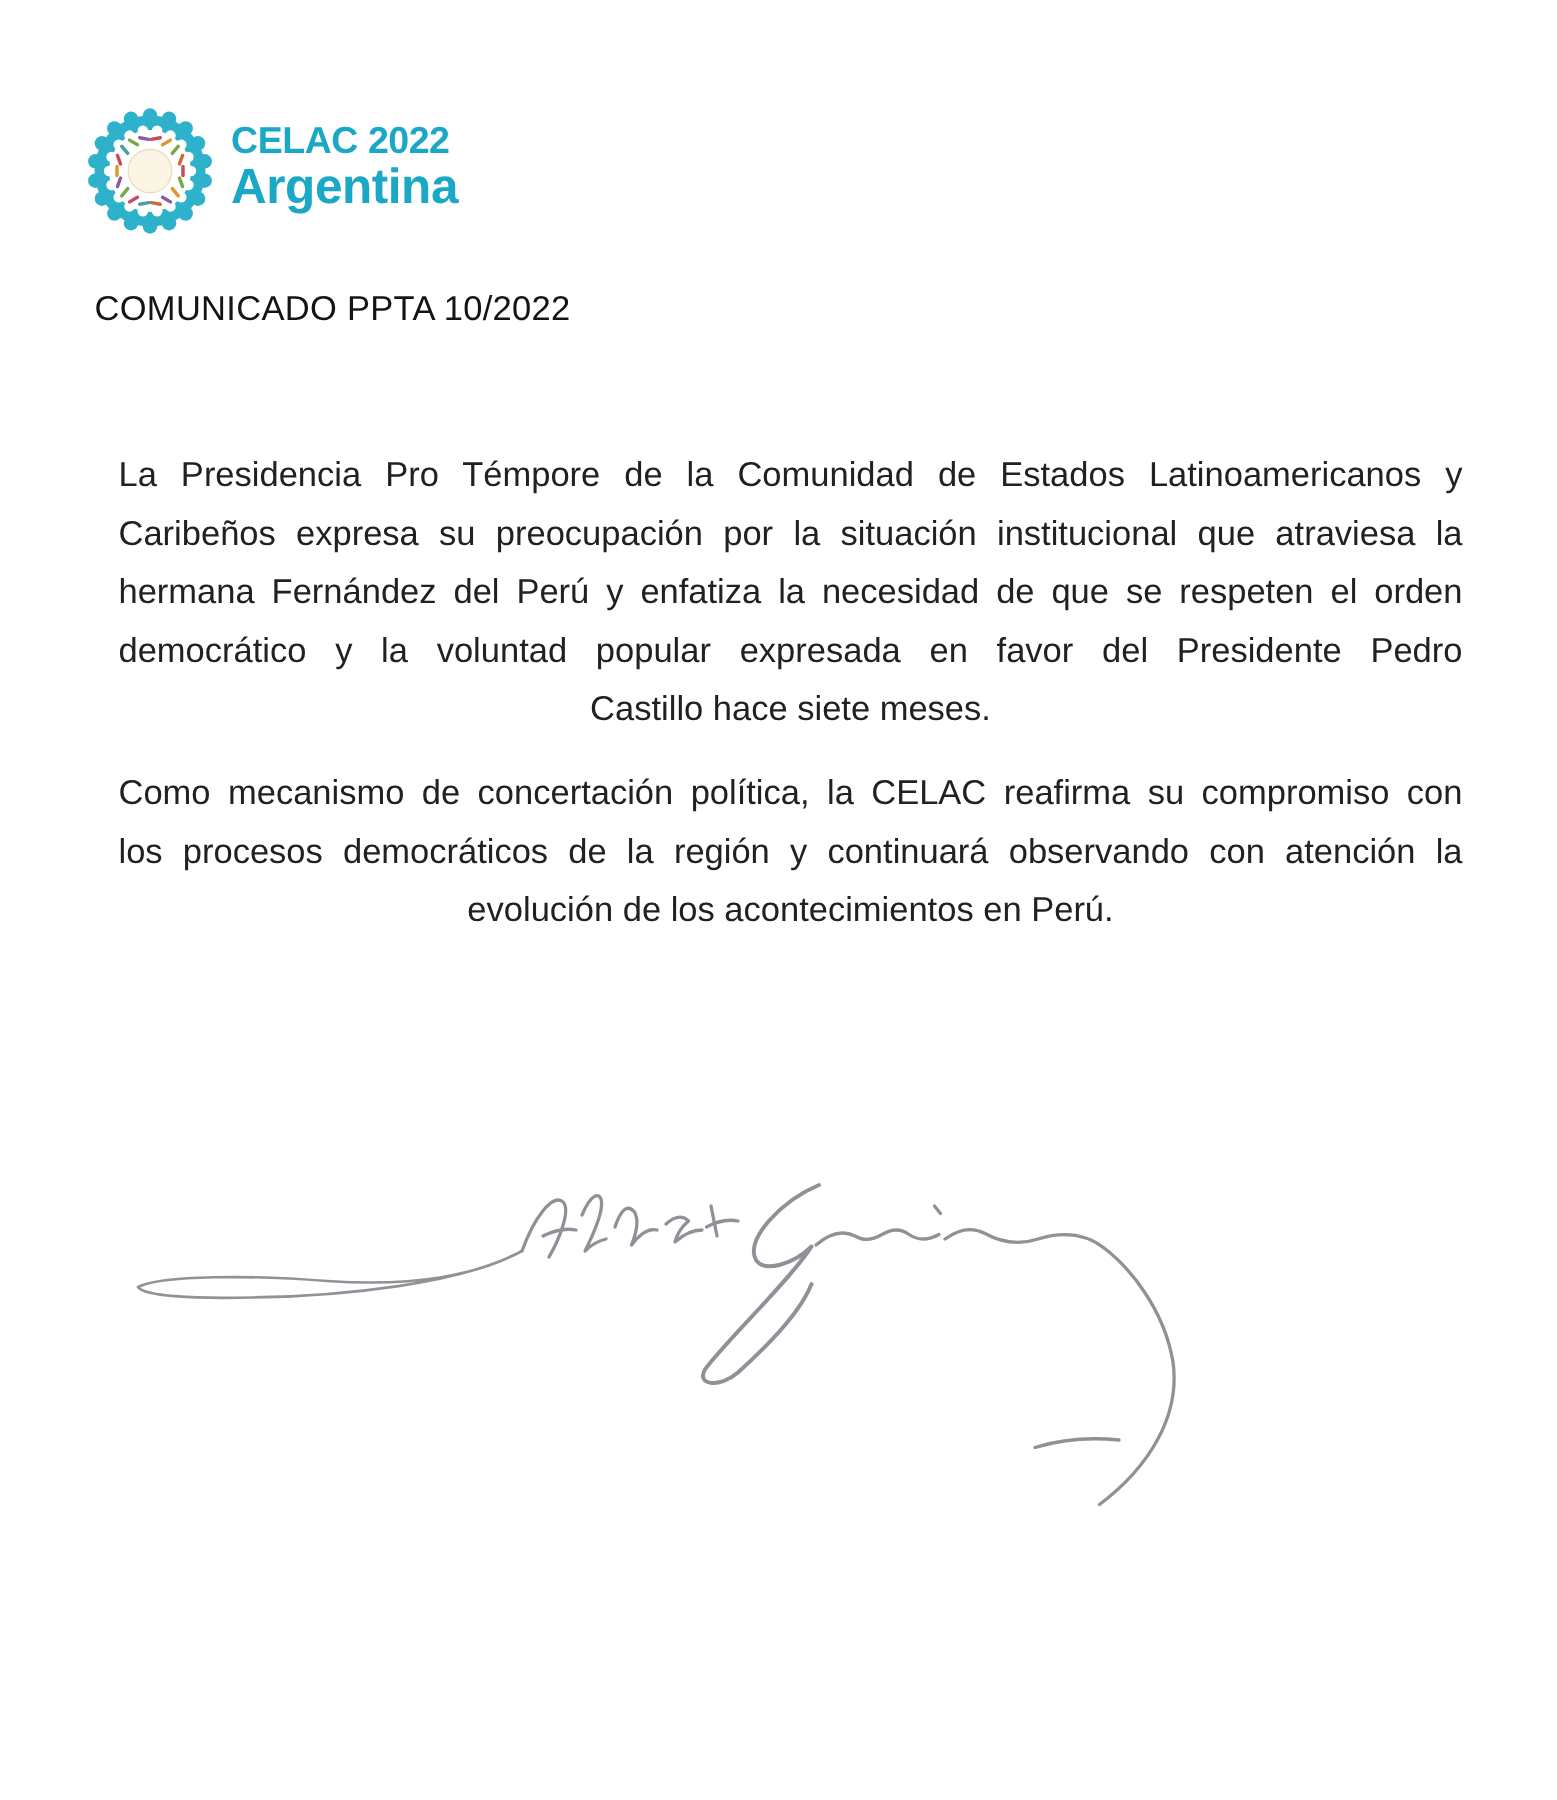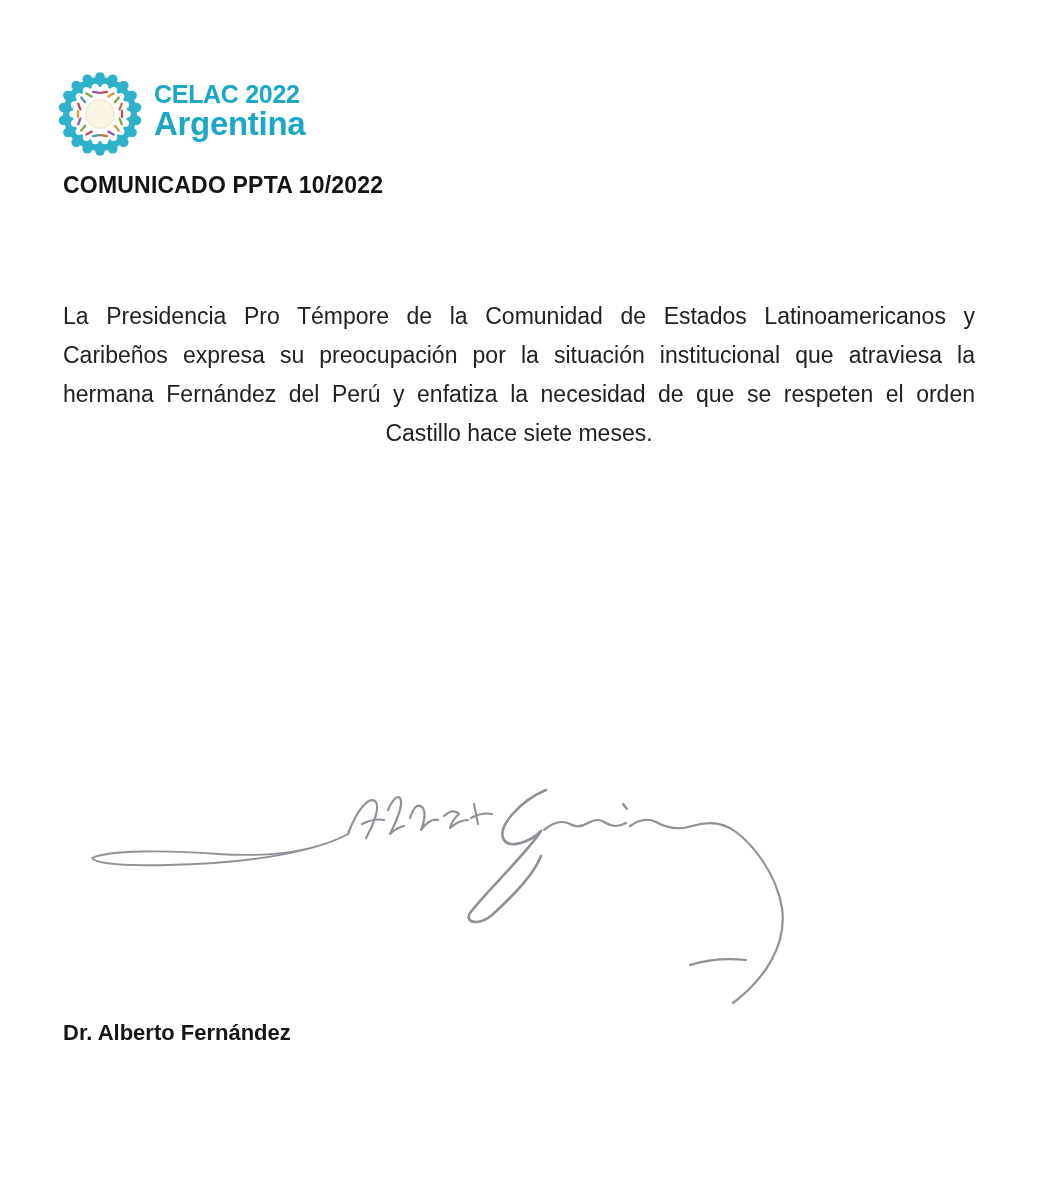--- a/index.html
+++ b/index.html
@@ -27,35 +27,35 @@
     font-weight: 700;
     color: #1ba7c6;
     letter-spacing: -0.3px;
     line-height: 1.04;
   }
   .logo-line1 { font-size: 25px; }
   .logo-line2 { font-size: 33px; }
   .heading {
     position: absolute;
     left: 63px;
-    top: 172px;
+    top: 192px;
     font-size: 23px;
-    font-weight: 700;
+    font-weight: 400;
     color: #141414;
     letter-spacing: 0.2px;
   }
   .body-text {
     position: absolute;
     left: 63px;
     top: 297px;
     width: 912px;
     font-size: 23px;
     color: #212121;
   }
-  .para { margin-bottom: 17px; }
+  .para { margin-bottom: 17px; margin-left: 16px; }
   .jline {
     text-align: justify;
     text-align-last: justify;
     line-height: 39px;
     white-space: nowrap;
   }
   .lline {
     text-align: center;
     line-height: 39px;
     white-space: nowrap;
@@ -158,21 +158,27 @@
     </div>
   </div>
 
   <div class="heading">COMUNICADO PPTA 10/2022</div>
 
   <div class="body-text">
     <div class="para">
       <div class="jline">La Presidencia Pro Témpore de la Comunidad de Estados Latinoamericanos y</div>
       <div class="jline">Caribeños expresa su preocupación por la situación institucional que atraviesa la</div>
       <div class="jline">hermana Fernández del Perú y enfatiza la necesidad de que se respeten el orden</div>
+      <div class="jline">democrático y la voluntad popular expresada en favor del Presidente Pedro</div>
       <div class="lline">Castillo hace siete meses.</div>
+    </div>
+    <div class="para">
+      <div class="jline">Como mecanismo de concertación política, la CELAC reafirma su compromiso con</div>
+      <div class="jline">los procesos democráticos de la región y continuará observando con atención la</div>
+      <div class="lline">evolución de los acontecimientos en Perú.</div>
     </div>
   </div>
 
   <svg class="signature-svg" viewBox="0 0 720 240" aria-hidden="true">
     <g fill="none" stroke="#85858d" stroke-linecap="round" stroke-linejoin="round" opacity="0.9">
 
       <path stroke-width="1.8" d="M 14 90 C 30 82, 90 82, 140 86 C 200 90, 240 82, 270 66 C 230 88, 150 96, 90 97 C 50 98, 18 96, 14 90 Z"></path>
 
       <path stroke-width="2.2" d="M 270 66 C 278 44, 290 28, 297 33 C 303 38, 295 58, 288 70"></path>
       <path stroke-width="2.2" d="M 284 56 Q 296 50, 306 52"></path>
@@ -188,16 +194,15 @@
 
       <path stroke-width="2.2" d="M 545 36 L 549 41"></path>
 
       <path stroke-width="2.2" d="M 552 58 Q 566 48, 578 54 Q 596 64, 614 58 Q 640 50, 658 64 C 674 76, 698 104, 704 140 C 709 176, 688 210, 655 235"></path>
 
       <path stroke-width="2.2" d="M 612 197 Q 638 189, 668 192"></path>
     </g>
   </svg>
 
   <div class="signer">
-    <div class="signer-name">Dr. Alberto Fernández</div>
   </div>
 
 </div>
 
 </body></html>

